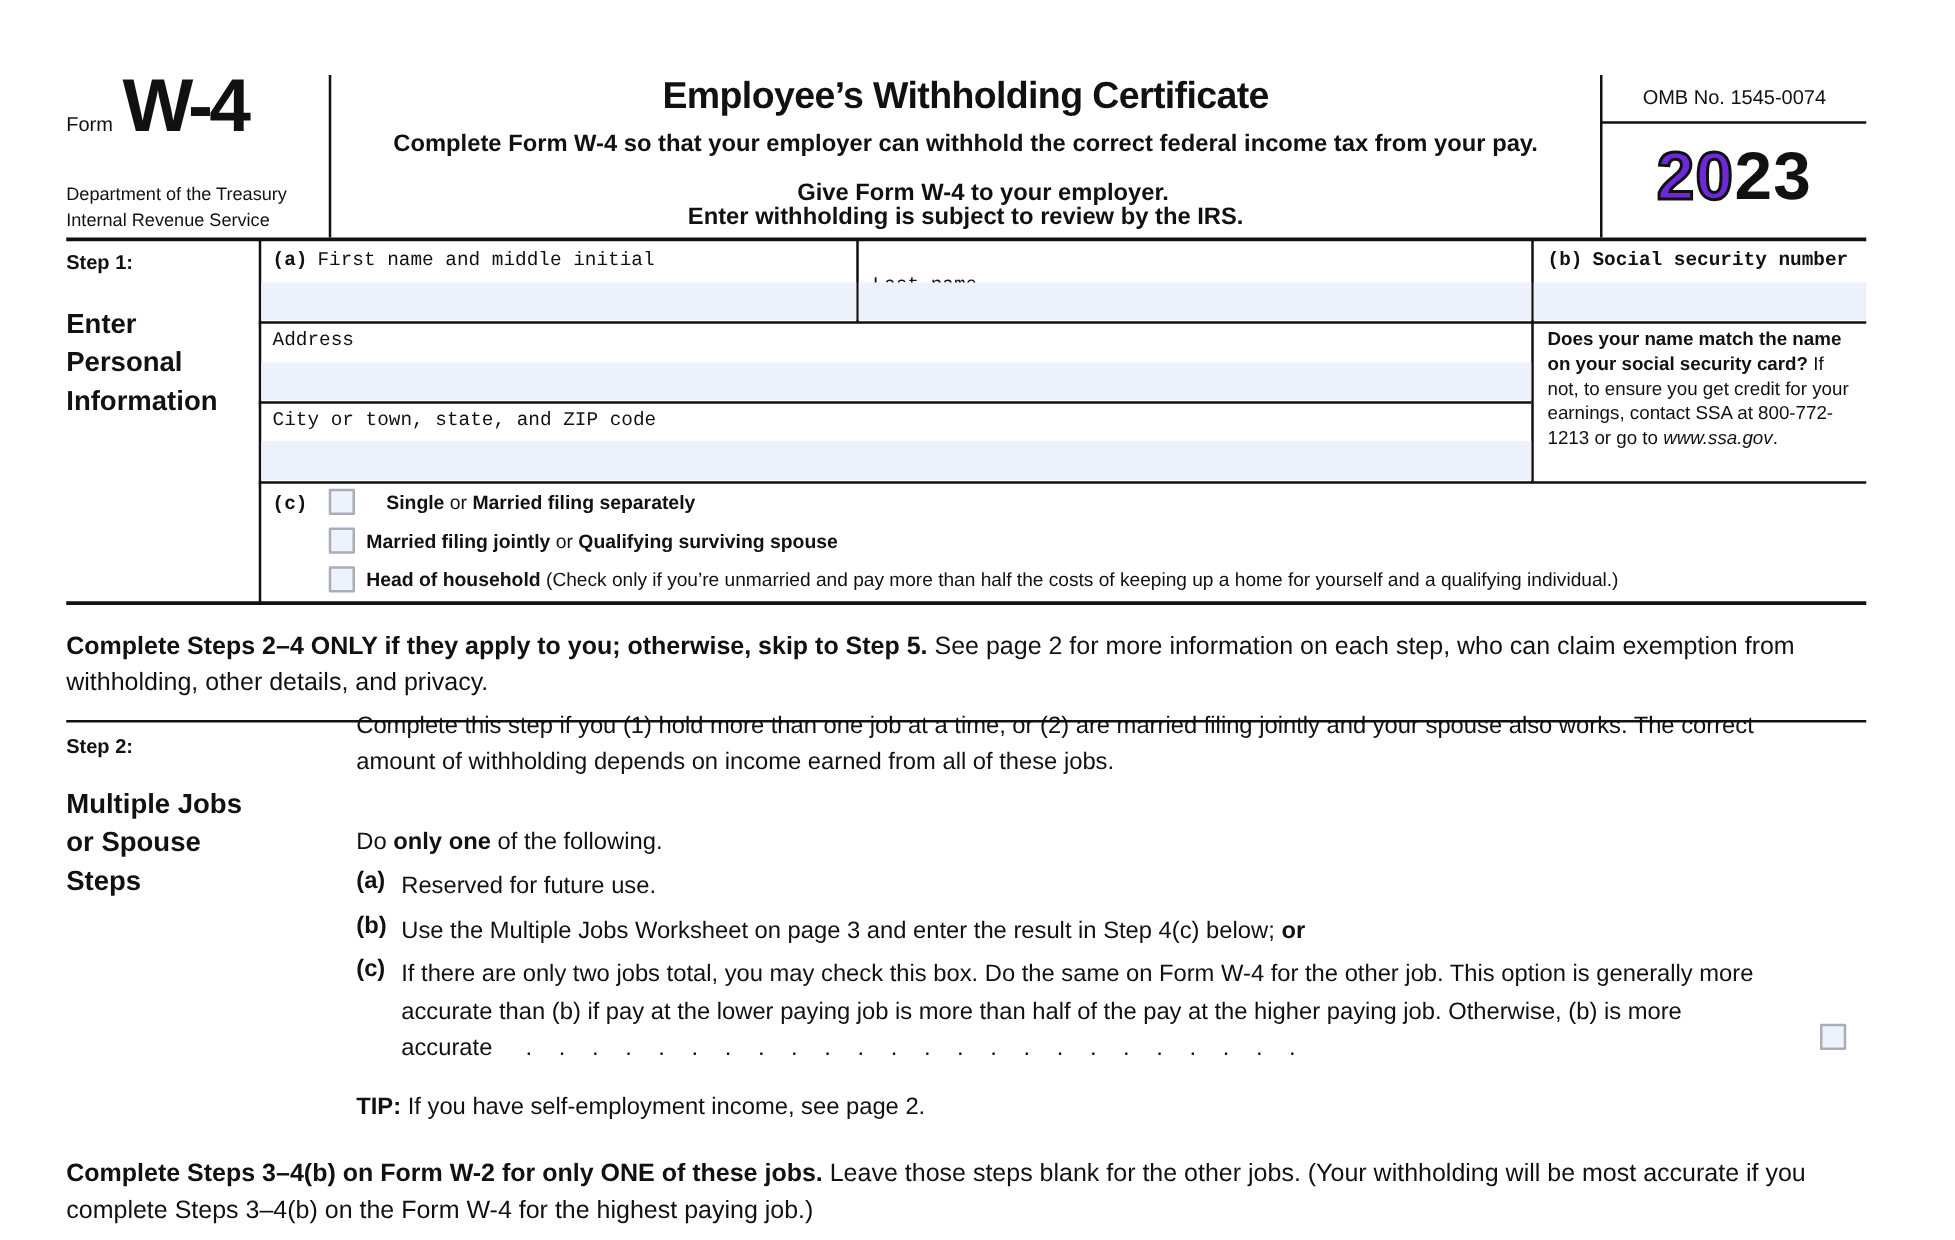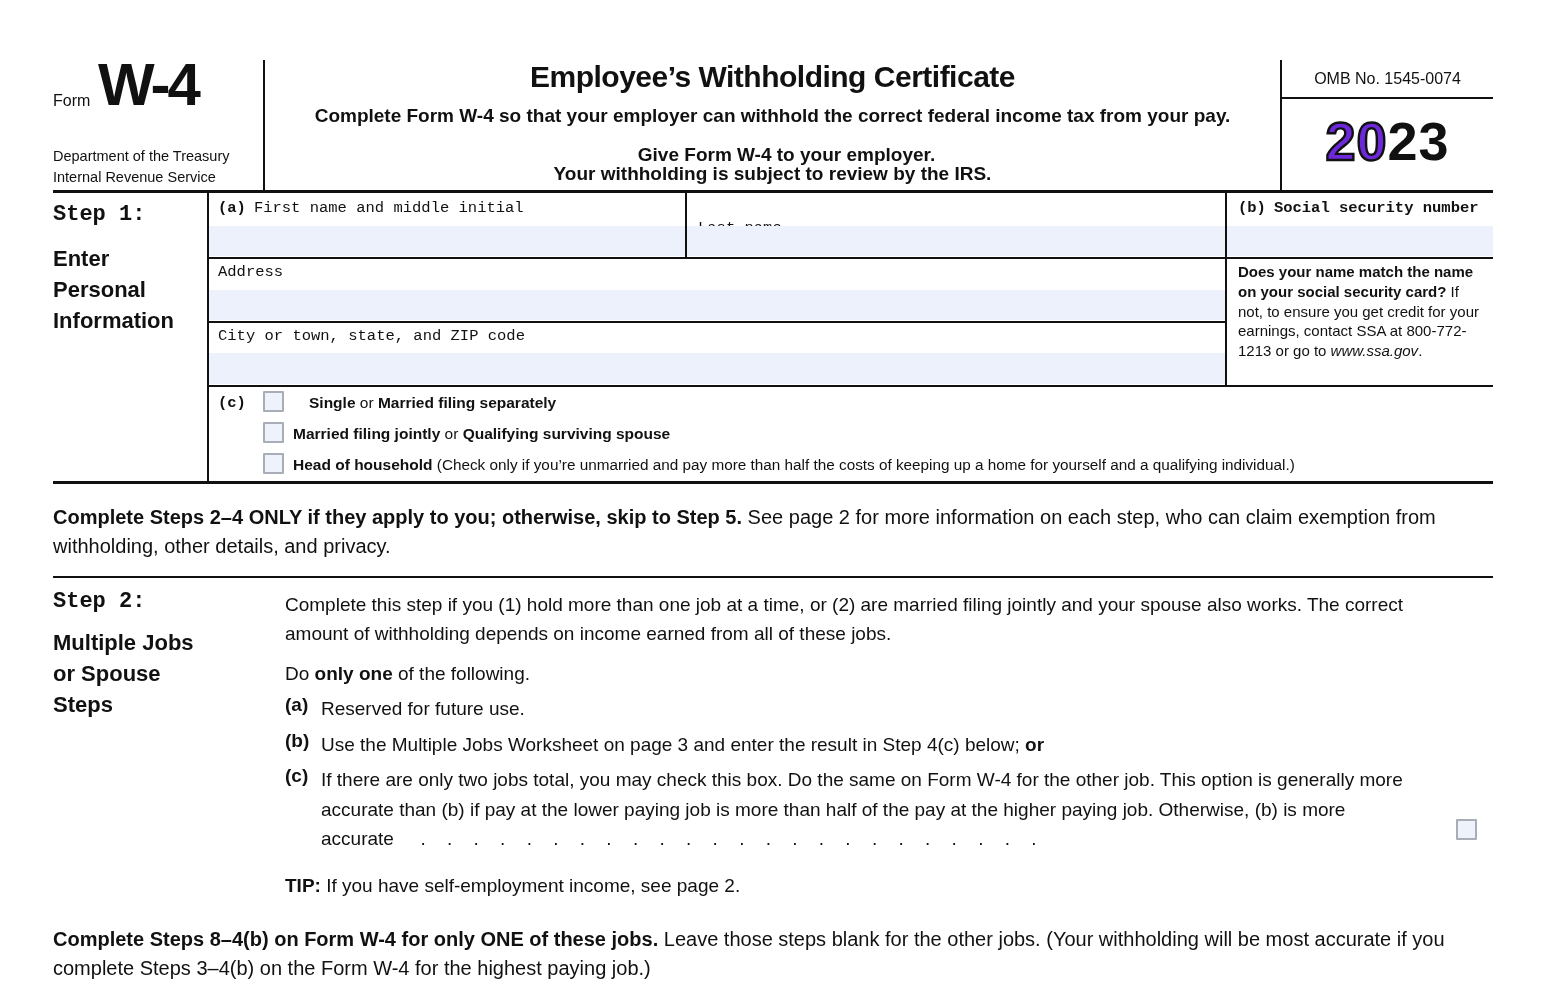--- a/index.html
+++ b/index.html
@@ -29,21 +29,21 @@
   
   .form-word { font-size: 16px; }
   .w4 { font-size: 60px; font-weight: bold; letter-spacing: -3px; }
   .dept { font-size: 14.5px; line-height: 21px; }
   .title-wrap { left: 265px; width: 1015px; text-align: center; }
   .main-title { font-size: 30px; font-weight: bold; letter-spacing: -0.5px; }
   .subline { font-size: 19px; font-weight: bold; }
   .omb { font-size: 16px; }
   .year { font-size: 54px; font-weight: bold; letter-spacing: 1px; }
   .year-outline { color: #6d28d9; -webkit-text-stroke: 2.4px #111; }
-  .step-label { font-size: 22px; font-weight: bold; font-family: Liberation Mono, monospace; }
+  .step-label { font-size: 16px; font-weight: bold; }
   .step-sub { font-size: 22px; font-weight: bold; line-height: 31px; }
   .fld-label { font-size: 15.5px; font-family: Liberation Mono, monospace; }
   .fld-label .pre { font-weight: bold; margin-right: 8px; }
   .ssa-note { font-size: 15px; line-height: 19.8px; }
   .cbox-label { font-size: 15.5px; }
   .cbox-label .rest { font-weight: normal; font-size: 15.3px; }
   .note { font-size: 20px; line-height: 29px; }
   .body-text { font-size: 19px; line-height: 29px; }
   .item-pre { font-size: 19px; font-weight: bold; }
   .dots { letter-spacing: 8px; white-space: normal; }
@@ -56,21 +56,21 @@
 <div class="abs dept" style="left:53px; top:146px;">
   <div>Department of the Treasury</div>
   <div>Internal Revenue Service</div>
 </div>
 
 <div class="vline" style="left:263px; top:60px; width:2px; height:130px;"></div>
 
 <div class="abs title-wrap" style="top:60px;"><span class="main-title">Employee’s Withholding Certificate</span></div>
 <div class="abs title-wrap" style="top:105px;"><span class="subline">Complete Form W-4 so that your employer can withhold the correct federal income tax from your pay.</span></div>
 <div class="abs title-wrap" style="top:144px;padding-left:28px;"><span class="subline">Give Form W-4 to your employer.</span></div>
-<div class="abs title-wrap" style="top:163px;"><span class="subline">Your withholding is subject to review by the IRS.</span></div>
+<div class="abs title-wrap" style="top:163px;"><span class="subline">Enter withholding is subject to review by the IRS.</span></div>
 
 <div class="vline" style="left:1280px; top:60px; width:2px; height:130px;"></div>
 <div class="abs omb" style="left:1282px; top:70px; width:211px; text-align:center;">OMB No. 1545-0074</div>
 <div class="hline" style="left:1280px; top:97px; width:213px; height:2px;"></div>
 <div class="abs year" style="left:1282px; top:110px; width:211px; text-align:center;"><span class="year-outline">20</span><span>23</span></div>
 
 <div class="hline" style="left:53px; top:190px; width:1440px; height:3px;"></div>
 
 <div class="abs step-label" style="left:53px; top:202px;">Step 1:</div>
 <div class="abs step-sub" style="left:53px; top:243px;">
@@ -120,29 +120,29 @@
 
 <div class="hline" style="left:53px; top:576px; width:1440px; height:2px;"></div>
 
 <div class="abs step-label" style="left:53px; top:589px;">Step 2:</div>
 <div class="abs step-sub" style="left:53px; top:627px;">
   <div>Multiple Jobs</div>
   <div>or Spouse</div>
   <div>Steps</div>
 </div>
 
-<div class="abs body-text" style="left:285px; top:590px; width:1170px;">Complete this step if you (1) hold more than one job at a time, or (2) are married filing jointly and your spouse also works. The correct amount of withholding depends on income earned from all of these jobs.</div>
+<div class="abs body-text" style="left:285px; top:566px; width:1170px;">Complete this step if you (1) hold more than one job at a time, or (2) are married filing jointly and your spouse also works. The correct amount of withholding depends on income earned from all of these jobs.</div>
 
 <div class="abs body-text" style="left:285px; top:659px;"><span>Do </span><span class="b">only one</span><span> of the following.</span></div>
 
 <div class="abs item-pre" style="left:285px; top:694px;">(a)</div>
 <div class="abs body-text" style="left:321px; top:694px;">Reserved for future use.</div>
 
 <div class="abs item-pre" style="left:285px; top:730px;">(b)</div>
 <div class="abs body-text" style="left:321px; top:730px;"><span>Use the Multiple Jobs Worksheet on page 3 and enter the result in Step 4(c) below; </span><span class="b">or</span></div>
 
 <div class="abs item-pre" style="left:285px; top:765px;">(c)</div>
 <div class="abs body-text" style="left:321px; top:765px; width:1133px; line-height:29.5px;"><span>If there are only two jobs total, you may check this box. Do the same on Form W-4 for the other job. This option is generally more accurate than (b) if pay at the lower paying job is more than half of the pay at the higher paying job. Otherwise, (b) is more accurate</span><span class="dots">&nbsp;&nbsp;</span><span class="dots">. . . . . . . . . . . . . . . . . . . . . . . .</span></div>
 <div class="cb" style="left:1456px; top:819px;"></div>
 
 <div class="abs body-text" style="left:285px; top:871px;"><span class="b">TIP:</span><span> If you have self-employment income, see page 2.</span></div>
 
-<div class="abs note" style="left:53px; top:925px; width:1438px;"><span class="b">Complete Steps 8–4(b) on Form W-4 for only ONE of these jobs.</span><span> Leave those steps blank for the other jobs. (Your withholding will be most accurate if you complete Steps 3–4(b) on the Form W-4 for the highest paying job.)</span></div>
+<div class="abs note" style="left:53px; top:925px; width:1438px;"><span class="b">Complete Steps 3–4(b) on Form W-2 for only ONE of these jobs.</span><span> Leave those steps blank for the other jobs. (Your withholding will be most accurate if you complete Steps 3–4(b) on the Form W-4 for the highest paying job.)</span></div>
 
 </body></html>

